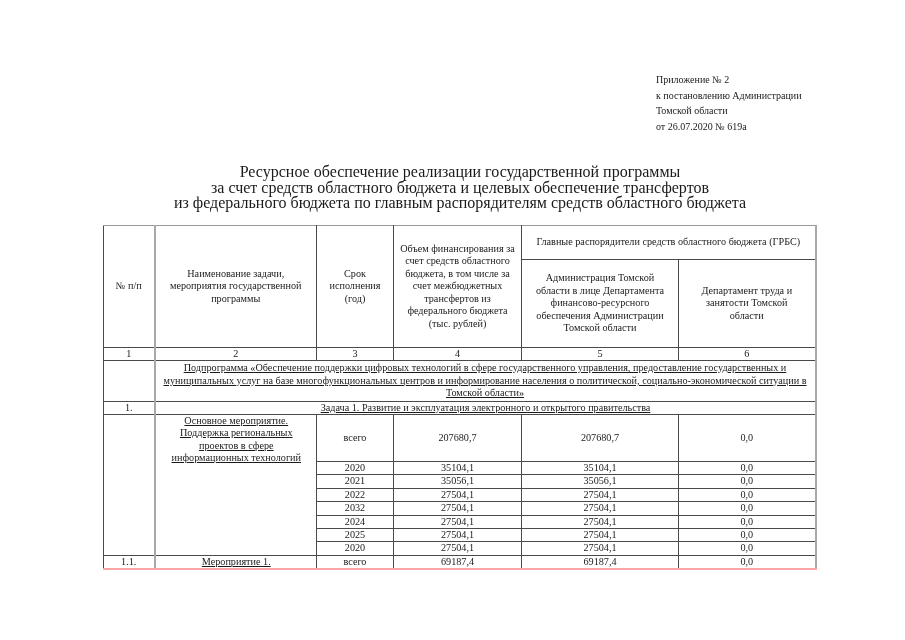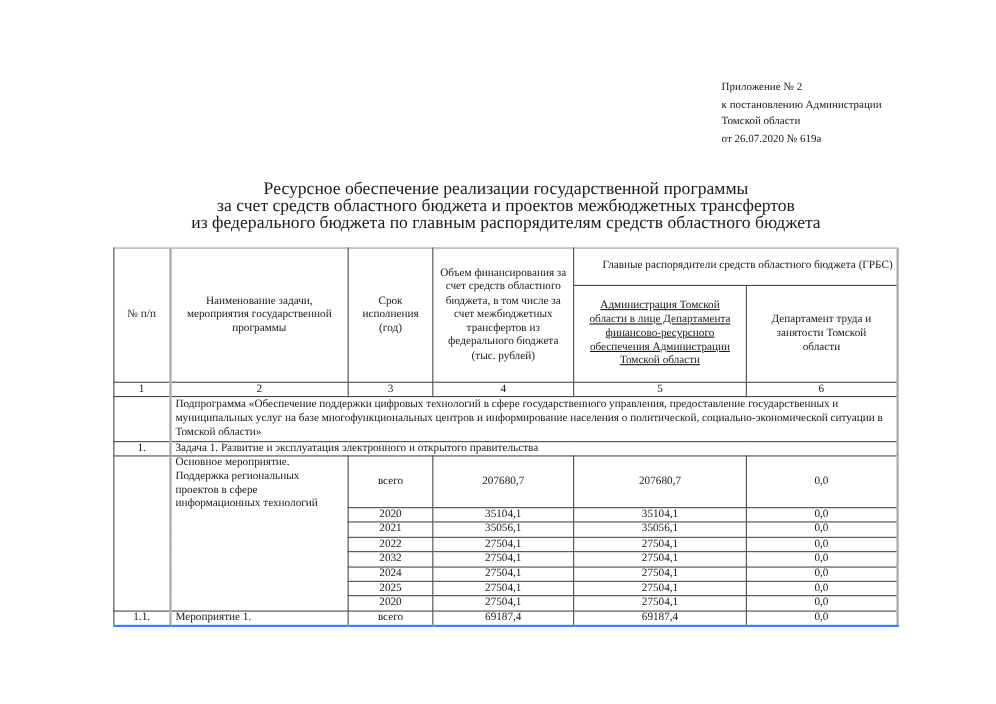--- a/index.html
+++ b/index.html
@@ -4,63 +4,63 @@
 <style>
   html, body { margin: 0; padding: 0; background: #ffffff; }
   body { width: 905px; height: 640px; position: relative; overflow: hidden;
          font-family: "Liberation Serif", "DejaVu Serif", serif; color: #1a1a1a; }
   .appendix { position: absolute; left: 656px; top: 72px; font-size: 10px; line-height: 15.5px; }
   .title { position: absolute; left: 150px; width: 620px; top: 164px; text-align: center;
            font-size: 16px; line-height: 15.5px; }
   table { position: absolute; left: 103px; top: 225px; border-collapse: collapse;
           table-layout: fixed; font-size: 10.2px; line-height: 12.4px; }
   td { border: 1px solid #4a4a4a; padding: 0 3px; text-align: center; vertical-align: middle; }
-  td.l { text-align: left; padding-left: 4px; }
+  td.l { text-align: center; padding-left: 4px; text-decoration: underline; }
   td.thick-left { border-left: 2px solid #a8a8a8; }
   td.thick-right { border-right: 2px solid #a8a8a8; }
   tr.top td { border-top: 1px solid #9a9a9a; }
-  tr.last td { border-bottom: 2px solid #3b82f6; }
+  tr.last td { border-bottom: 2px solid #fca5a5; }
   td.va-top { vertical-align: top; padding-top: 0; }
   .r13 td { height: 12px; }
 </style>
 </head>
 <body>
 
 <div class="appendix">
   <div>Приложение № 2</div>
   <div>к постановлению Администрации</div>
   <div>Томской области</div>
   <div>от 26.07.2020 № 619а</div>
 </div>
 
 <div class="title">
   <div>Ресурсное обеспечение реализации государственной программы</div>
-  <div>за счет средств областного бюджета и проектов межбюджетных трансфертов</div>
+  <div>за счет средств областного бюджета и целевых обеспечение трансфертов</div>
   <div>из федерального бюджета по главным распорядителям средств областного бюджета</div>
 </div>
 
 <table>
   <colgroup>
     <col style="width:51px">
       <col style="width:162px">
       <col style="width:77px">
     <col style="width:128px">
       <col style="width:157px">
       <col style="width:137px">
   </colgroup>
   <tbody>
       <tr class="top">
     <td rowspan="2" style="padding:0 10px;">№ п/п</td>
     <td rowspan="2" class="thick-left" style="padding:0 12px;">Наименование задачи, мероприятия государственной программы</td>
     <td rowspan="2" style="padding:0 8px;">Срок исполнения (год)</td>
     <td rowspan="2" style="height:121px;margin-left:24px;">Объем финансирования за счет средств областного бюджета, в том числе за счет межбюджетных трансфертов из федерального бюджета (тыс. рублей)</td>
-    <td colspan="2" class="thick-right" style="height:33px;text-align:right;">Главные распорядители средств областного бюджета (ГРБС)</td>
+    <td colspan="2" class="thick-right" style="height:33px;">Главные распорядители средств областного бюджета (ГРБС)</td>
   </tr>
   <tr>
-    <td style="padding:0 10px;text-decoration:underline;">Администрация Томской области в лице Департамента финансово-ресурсного обеспечения Администрации Томской области</td>
+    <td style="padding:0 10px;">Администрация Томской области в лице Департамента финансово-ресурсного обеспечения Администрации Томской области</td>
     <td class="thick-right" style="padding:0 12px;">Департамент труда и занятости Томской области</td>
   </tr>
   <tr class="r13">
     <td>1</td>
     <td class="thick-left">2</td>
     <td>3</td>
     <td>4</td>
     <td>5</td>
     <td class="thick-right">6</td>
   </tr>

